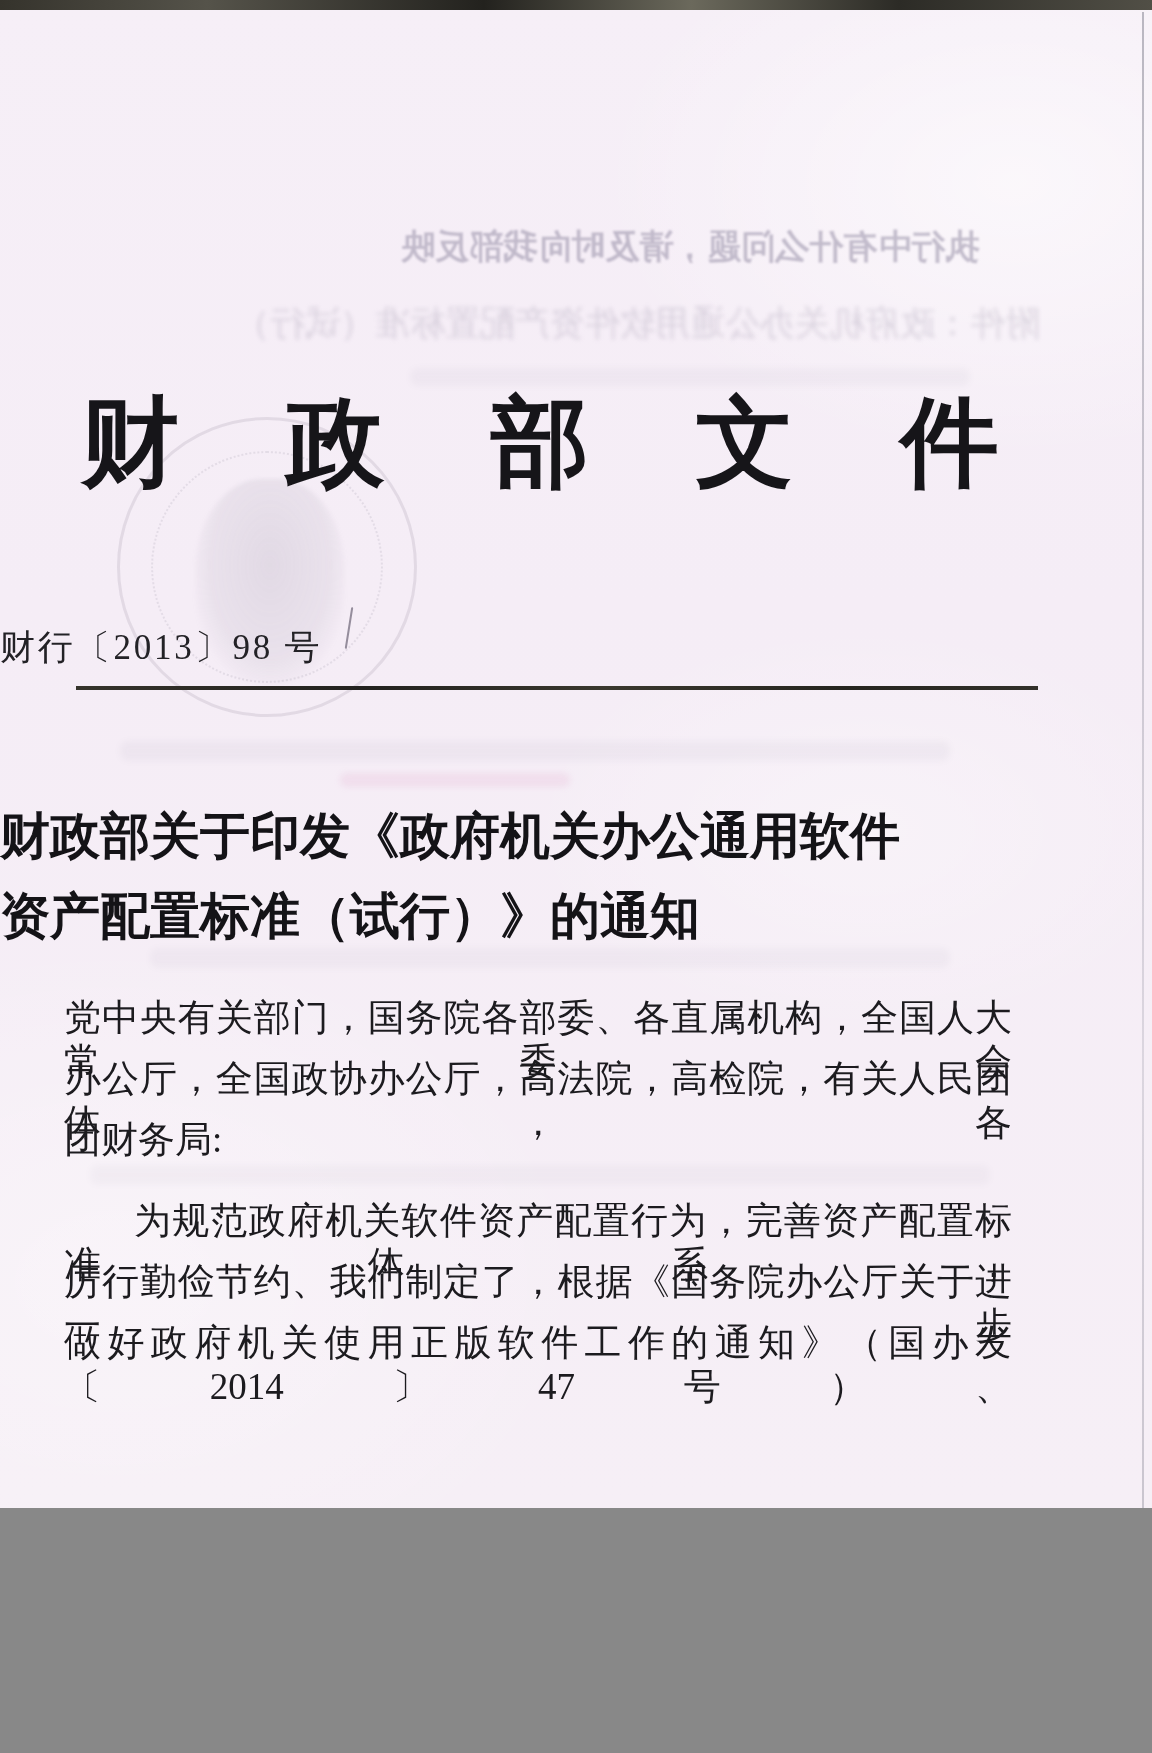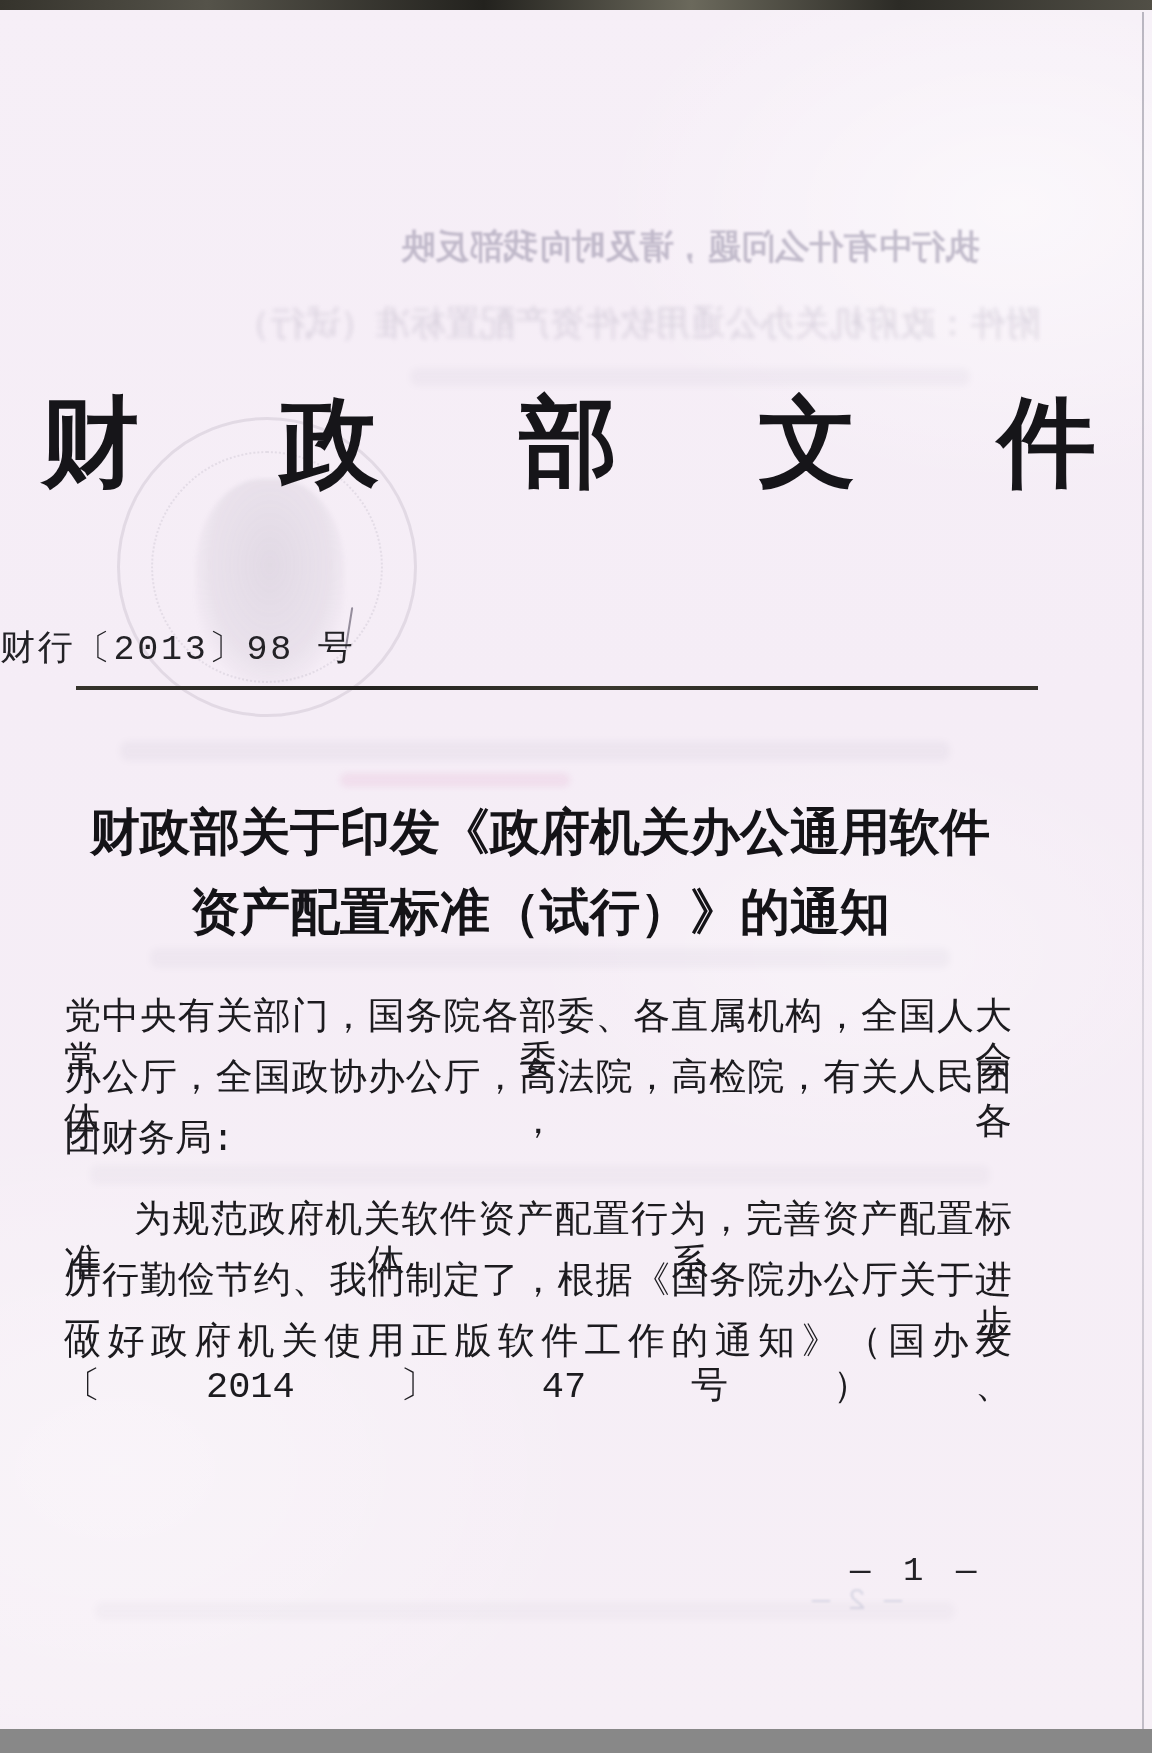--- a/index.html
+++ b/index.html
@@ -1,21 +1,21 @@
 <!DOCTYPE html>
 <html><head>
 <meta charset="utf-8">
 <style>
   html,body{margin:0;padding:0;background:#888;}
   .page{
     position:relative;
-    width:1152px;height:1729px;
+    width:1152px;height:1508px;
     margin:0 auto;
     overflow:hidden;
-    font-family:Liberation Mono, monospace;
+    font-family:Liberation Serif, serif;
     color:#1d1c20;
     background:
       radial-gradient(ellipse 600px 400px at 88% 12%, rgba(255,255,255,.55), rgba(255,255,255,0) 70%),
       radial-gradient(ellipse 700px 500px at 10% 85%, rgba(255,255,255,.35), rgba(255,255,255,0) 70%),
       radial-gradient(ellipse 500px 300px at 75% 55%, rgba(255,255,255,.30), rgba(255,255,255,0) 70%),
       linear-gradient(180deg,#f6eff7 0%,#f5edf6 40%,#f6eff6 100%);
   }
   
   .scan-edge-top{position:absolute;top:0;left:0;width:100%;height:10px;
     background:linear-gradient(90deg,#35332c 0%,#55534a 18%,#23221e 42%,#6b695c 60%,#2c2b26 78%,#514f46 100%);}
@@ -54,21 +54,21 @@
   .content{position:absolute;left:0;top:0;width:1080px;height:100%;z-index:2;}
 
   .header-title{position:absolute;top:378px;left:0;width:100%;
     text-align:center;font-size:98px;font-weight:bold;letter-spacing:.42em;
     padding-left:.42em;box-sizing:border-box;white-space:nowrap;color:#161519;}
   .doc-number{position:absolute;top:624px;left:0;width:100%;
     font-size:35px;letter-spacing:.08em;color:#232226;}
   .header-divider{position:absolute;top:686px;left:76px;width:962px;height:4px;
     background:linear-gradient(90deg,#35332b 0%,#23221f 30%,#3a382e 55%,#26251f 80%,#32302a 100%);}
 
-  .notice-title{position:absolute;top:796px;left:0;width:100%;text-align:center;
+  .notice-title{position:absolute;top:796px;left:0;width:100%;text-align:left;
     font-size:50px;font-weight:bold;line-height:80px;color:#141317;}
 
   .body-text{position:absolute;left:64px;top:996px;width:948px;
     font-size:37px;color:#1c1b1f;}
   .line{height:61px;line-height:44px;text-align:justify;white-space:nowrap;}
   .stretch{text-align:justify;text-align-last:justify;white-space:normal;}
   .para-start{margin-top:20px;text-indent:70px;}
   .short-line{text-align:right;text-align-last:left;}
 
   .page-number{position:absolute;top:1552px;left:850px;width:140px;

